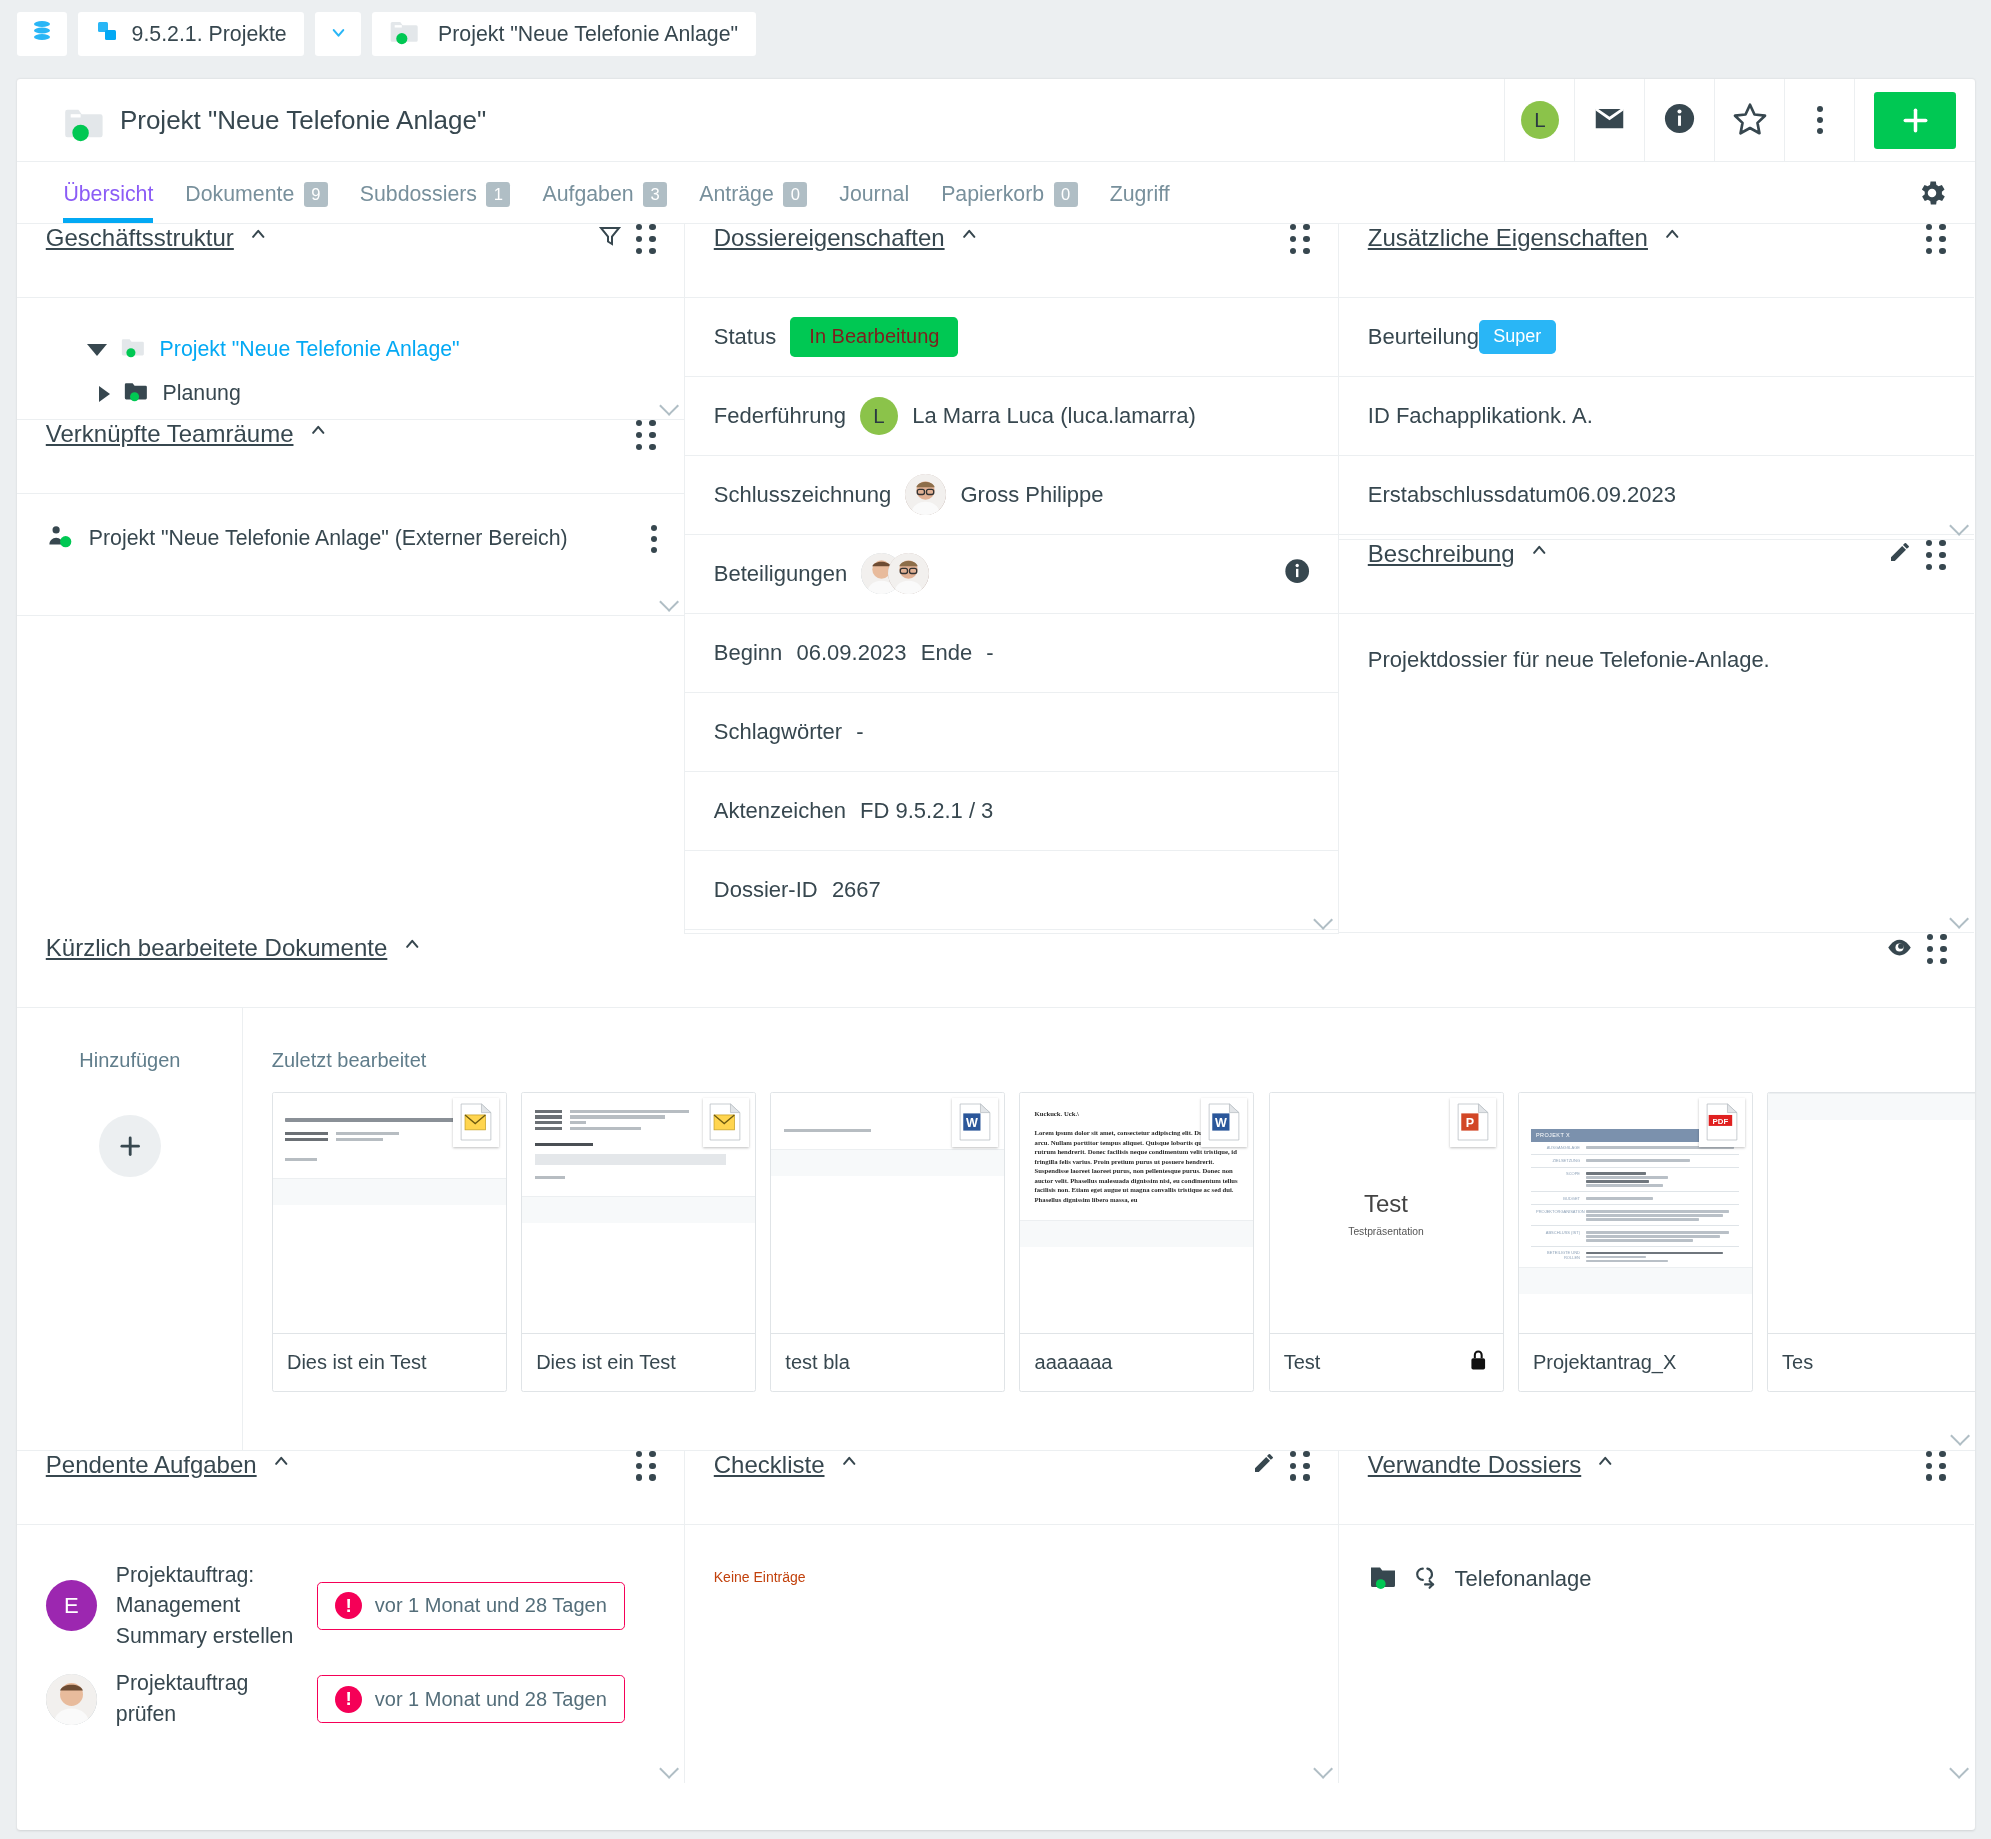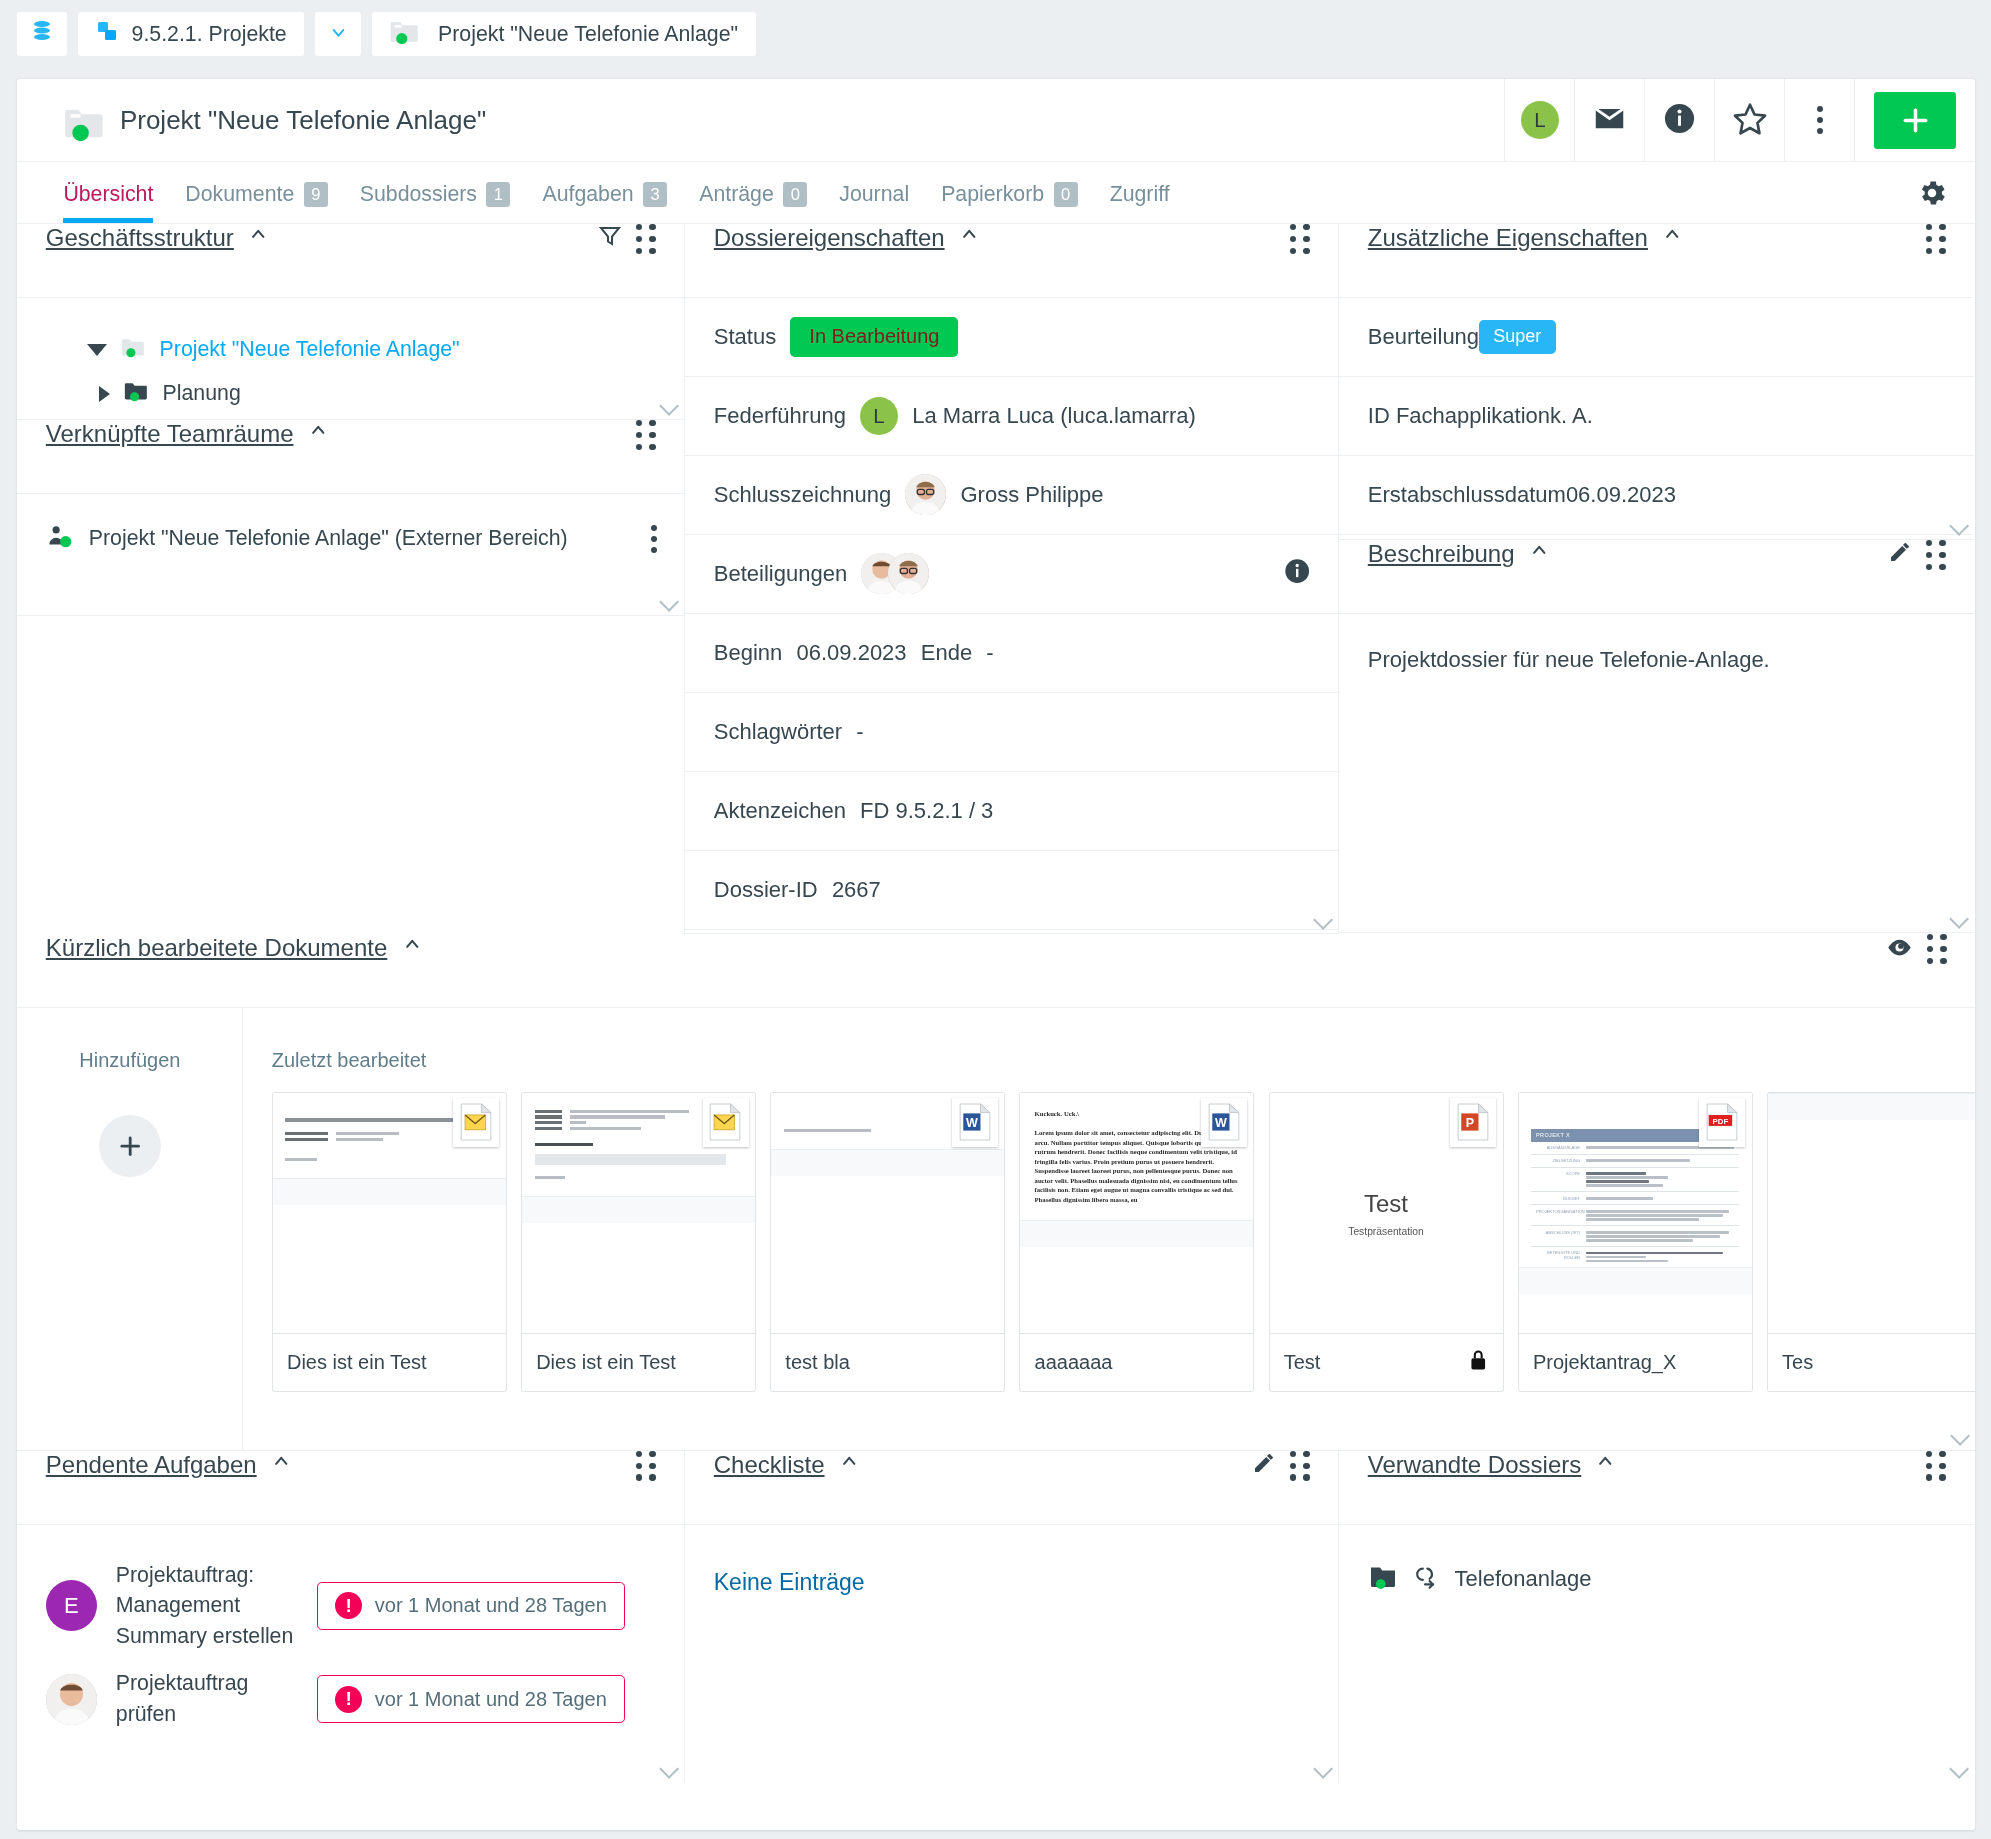--- a/index.html
+++ b/index.html
@@ -68,21 +68,21 @@
   .tabrow {
     height: 62px; display: flex; align-items: flex-end;
     border-bottom: 0.8px solid #eceff1; position: relative; padding-left: 46px;
   }
   .tab {
     display: flex; align-items: center; gap: 9.5px;
     font-size: 21.3px; color: #78909c; padding: 0 16px 16px 16px;
     cursor: pointer; position: relative;
   }
   .tab:first-child { padding-left: 0; }
-  .tab.active { color: #be185d; }
+  .tab.active { color: #8b5cf6; }
   .tab.active::after {
     content: ""; position: absolute; left: 0; right: 16px; bottom: 0;
     height: 4.7px; background: #03a9f4;
   }
   .badge {
     background: #b0bec5; color: #fff; font-size: 16.6px;
     min-width: 24px; height: 25px; border-radius: 3.2px;
     display: flex; align-items: center; justify-content: center; padding: 0 5.5px;
   }
   .gear-tab {
@@ -223,21 +223,21 @@
     border: 1.6px solid #f50057; border-radius: 4.7px; padding: 9.5px 17.4px;
     display: flex; align-items: center; gap: 12.6px; font-size: 20px; color: #546e7a;
     white-space: nowrap;
   }
   .bang {
     width: 27px; height: 27px; border-radius: 50%; background: #f50057;
     color: #fff; font-size: 19px; font-weight: bold;
     display: flex; align-items: center; justify-content: center; flex: none;
   }
 
-  .empty { padding: 44px 28.4px; font-size: 23px; color: #0369a1; }
+  .empty { padding: 44px 28.4px; font-size: 14px; color: #c2410c; }
   .rel { padding: 38px 28.4px; display: flex; align-items: center; gap: 14.2px; font-size: 22px; }
 
   .teamrow {
     display: flex; align-items: center; gap: 16px;
     padding: 28.4px 27px 28.4px 28.4px; font-size: 21.3px;
   }
   .teamrow .grow { flex: 1; }
   .kebab { display: flex; flex-direction: column; gap: 4.7px; cursor: pointer; }
   .kebab i { width: 6.3px; height: 6.3px; border-radius: 50%; background: #37474f; display: block; }
 

